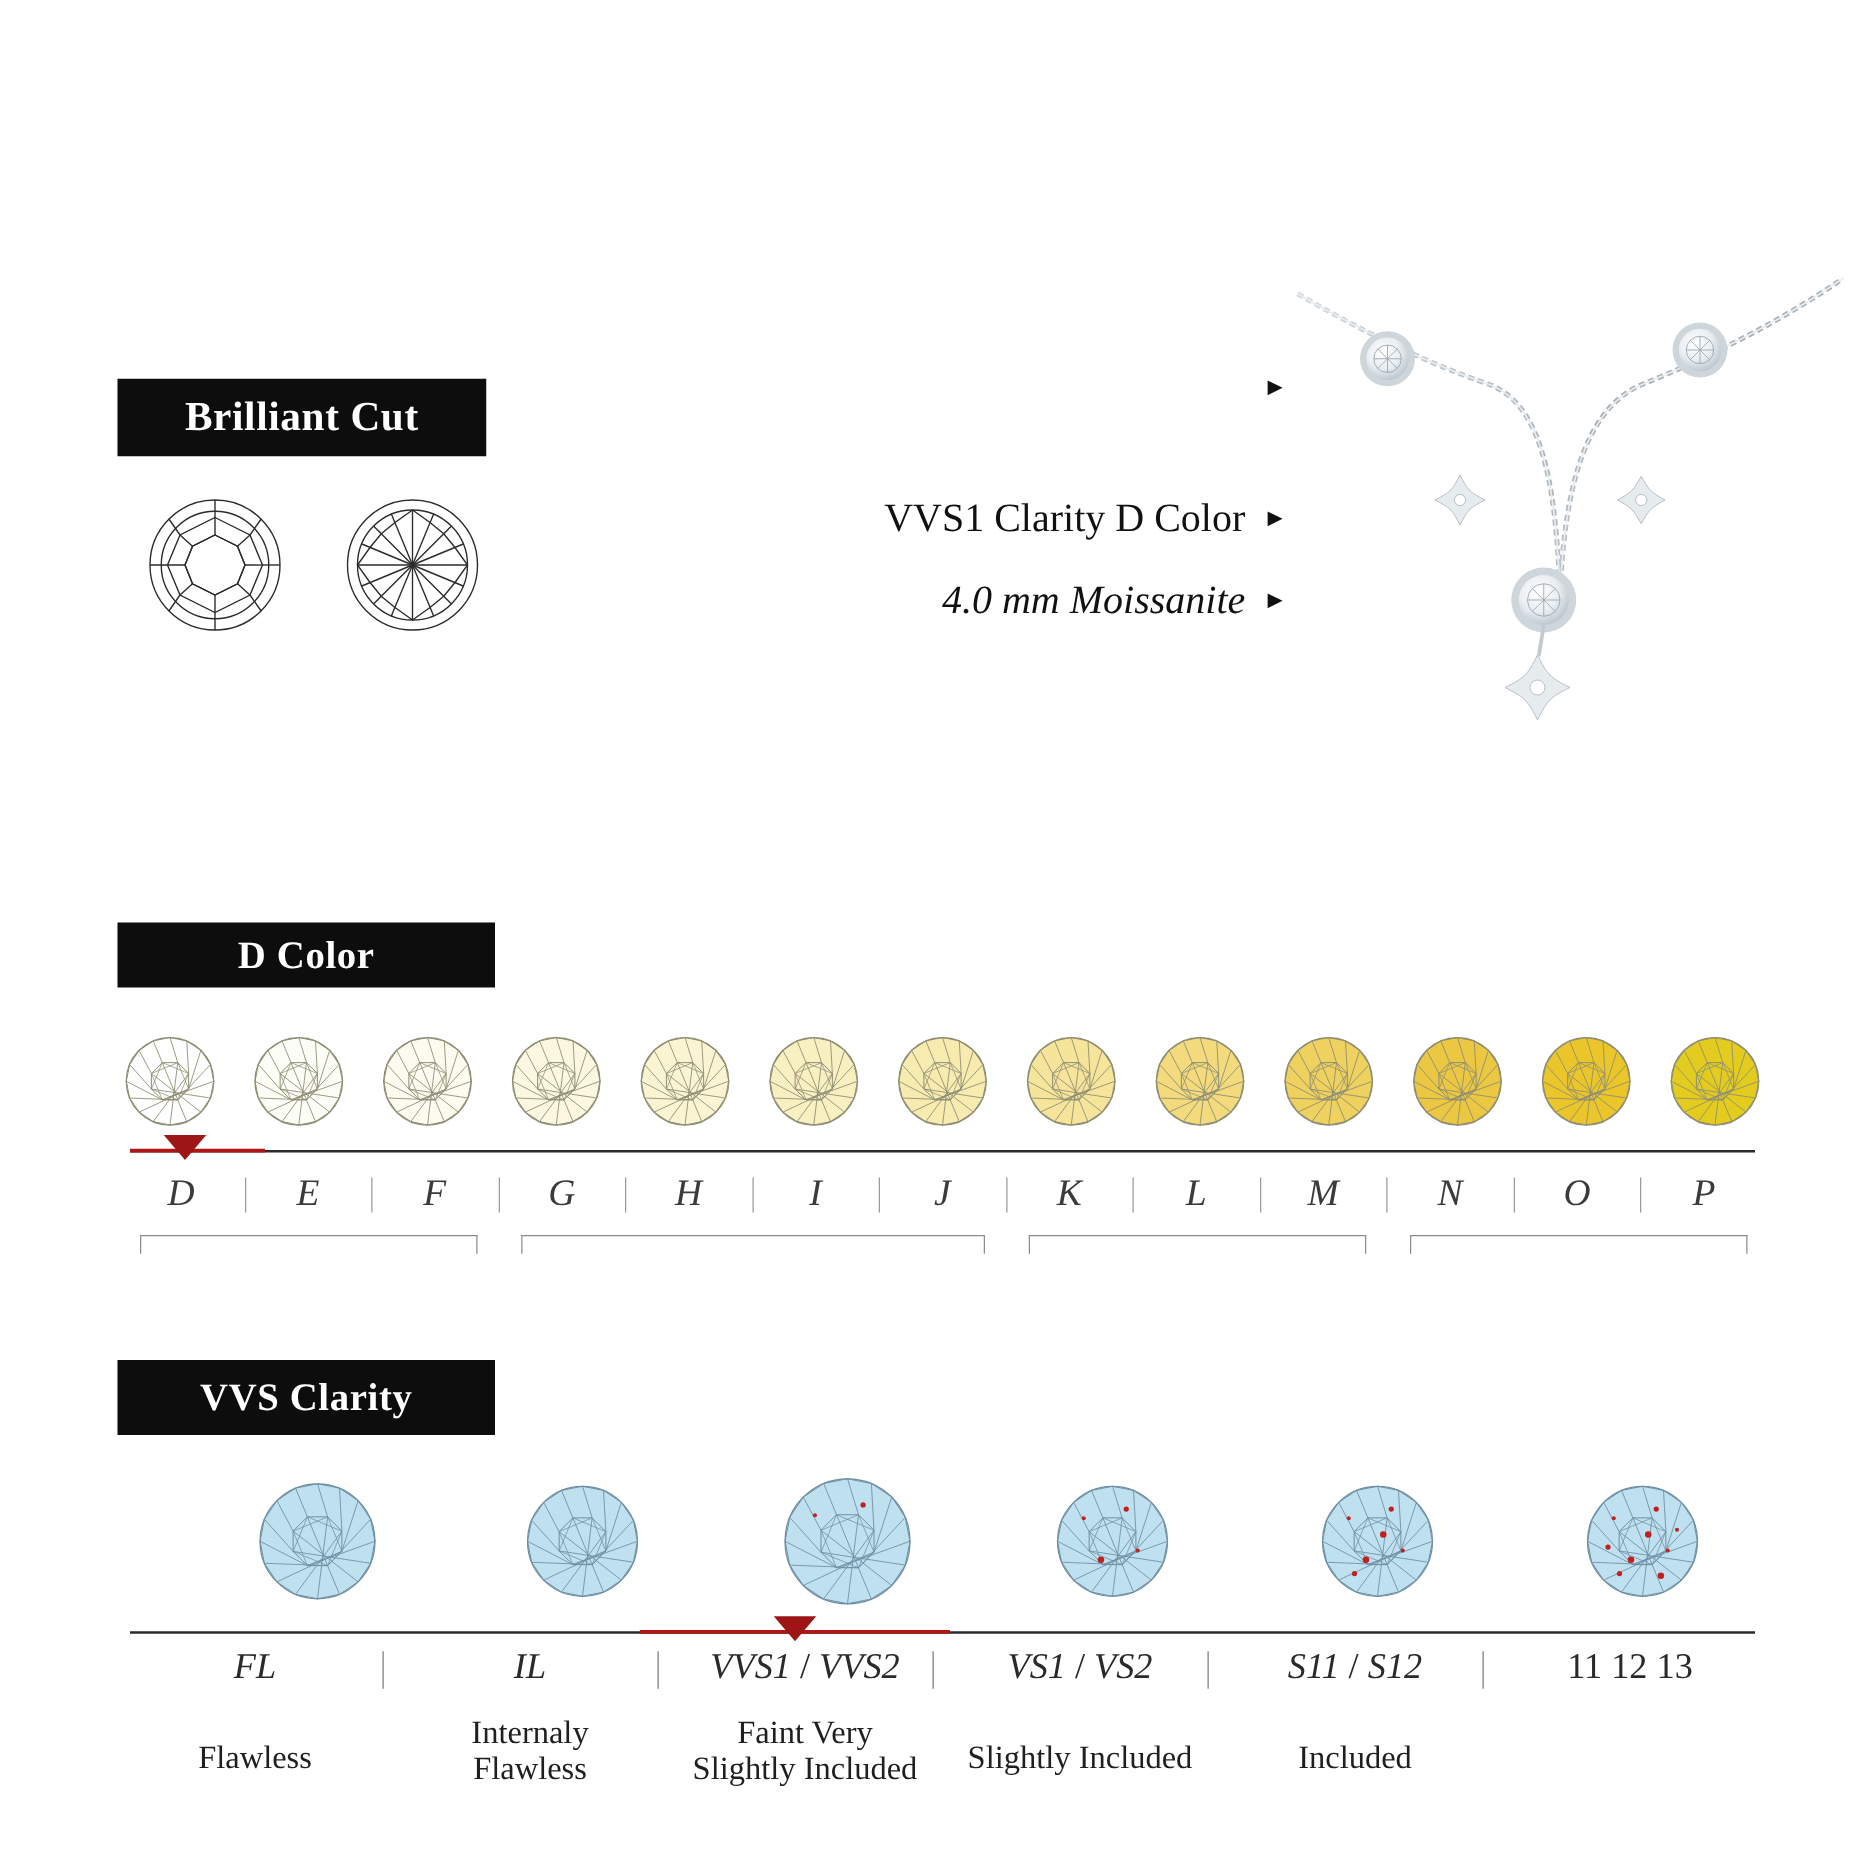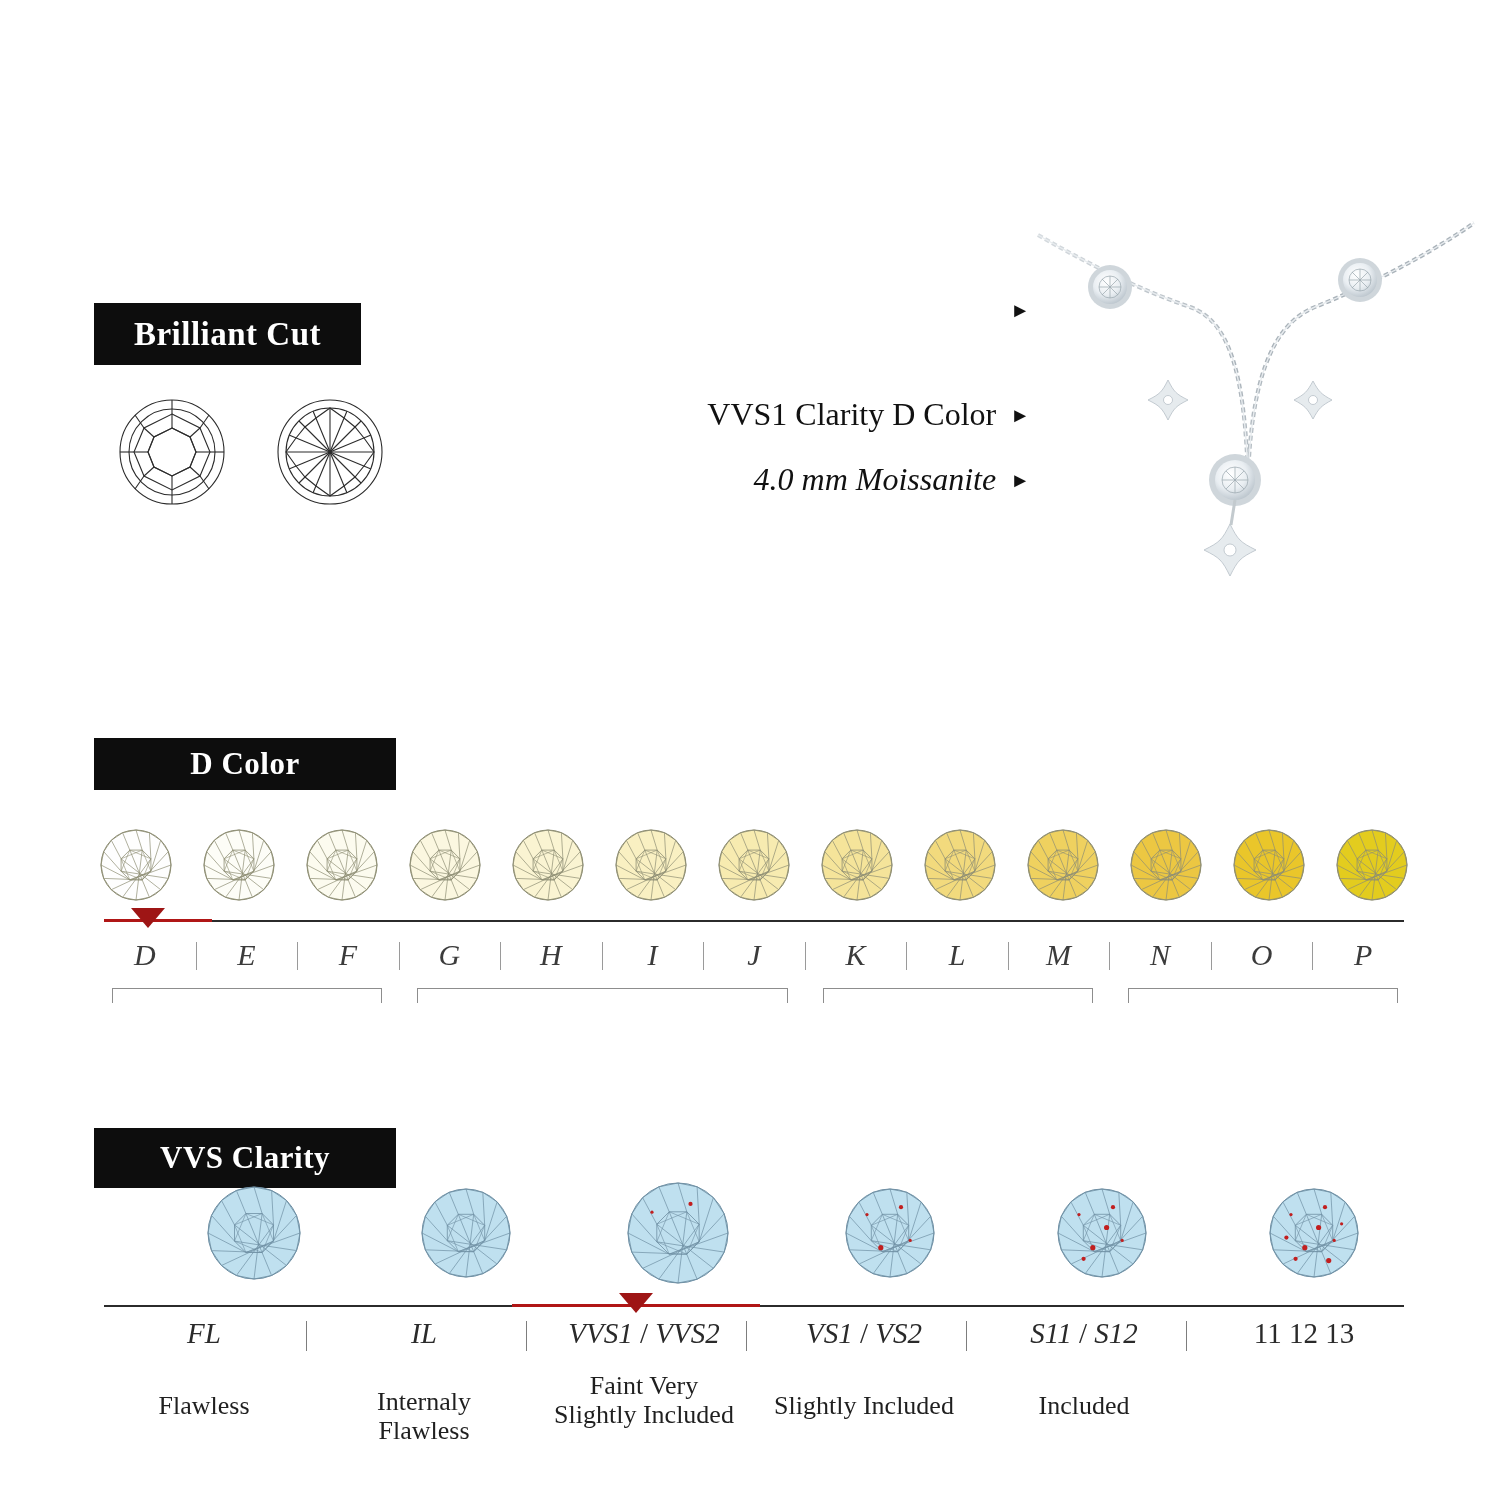--- a/index.html
+++ b/index.html
@@ -22,31 +22,30 @@
     background: #0d0d0d;
     color: #ffffff;
     font-family: "Liberation Serif", serif;
     font-weight: bold;
     display: flex;
     align-items: center;
     justify-content: center;
     letter-spacing: 0.5px;
   }
   #badge-cut {
-    left: 94px; top: 303px; width: 267px; height: 62px;
+    left: 94px; top: 303px; width: 295px; height: 62px;
     font-size: 33px;
   }
   #badge-color {
     left: 94px; top: 738px; width: 302px; height: 52px;
     font-size: 31px;
   }
   #badge-clarity {
     left: 94px; top: 1088px; width: 302px; height: 60px;
     font-size: 31px;
-    margin-top: 40px;
   }
 
   
   #cut-shapes {
     position: absolute;
     left: 110px;
     top: 392px;
     width: 290px;
     height: 120px;
   }
@@ -1031,21 +1030,21 @@
       <div class="clarity-label" style="left: 220px; width: 220px;"><span class="it">IL</span></div>
       <div class="clarity-label" style="left: 440px; width: 220px;"><span class="it">VVS1</span> / <span class="it">VVS2</span></div>
       <div class="clarity-label" style="left: 660px; width: 220px;"><span class="it">VS1</span> / <span class="it">VS2</span></div>
       <div class="clarity-label" style="left: 880px; width: 220px;"><span class="it">S11</span> / <span class="it">S12</span></div>
       <div class="clarity-label" style="left: 1100px; width: 220px;">11 12 13</div>
     </div>
   <div id="clarity-descs">
       <div class="clarity-desc" style="left: -20px; width: 260px; top: 216px;">
         <div>Flawless</div>
       </div>
-      <div class="clarity-desc" style="left: 200px; width: 260px; top: 212px;">
+      <div class="clarity-desc" style="left: 200px; width: 260px; top: 196px;">
         <div>Internaly</div>
         <div>Flawless</div>
       </div>
       <div class="clarity-desc" style="left: 420px; width: 260px; top: 196px;">
         <div>Faint   Very</div>
         <div>Slightly Included</div>
       </div>
       <div class="clarity-desc" style="left: 640px; width: 260px; top: 216px;">
         <div>Slightly Included</div>
       </div>

